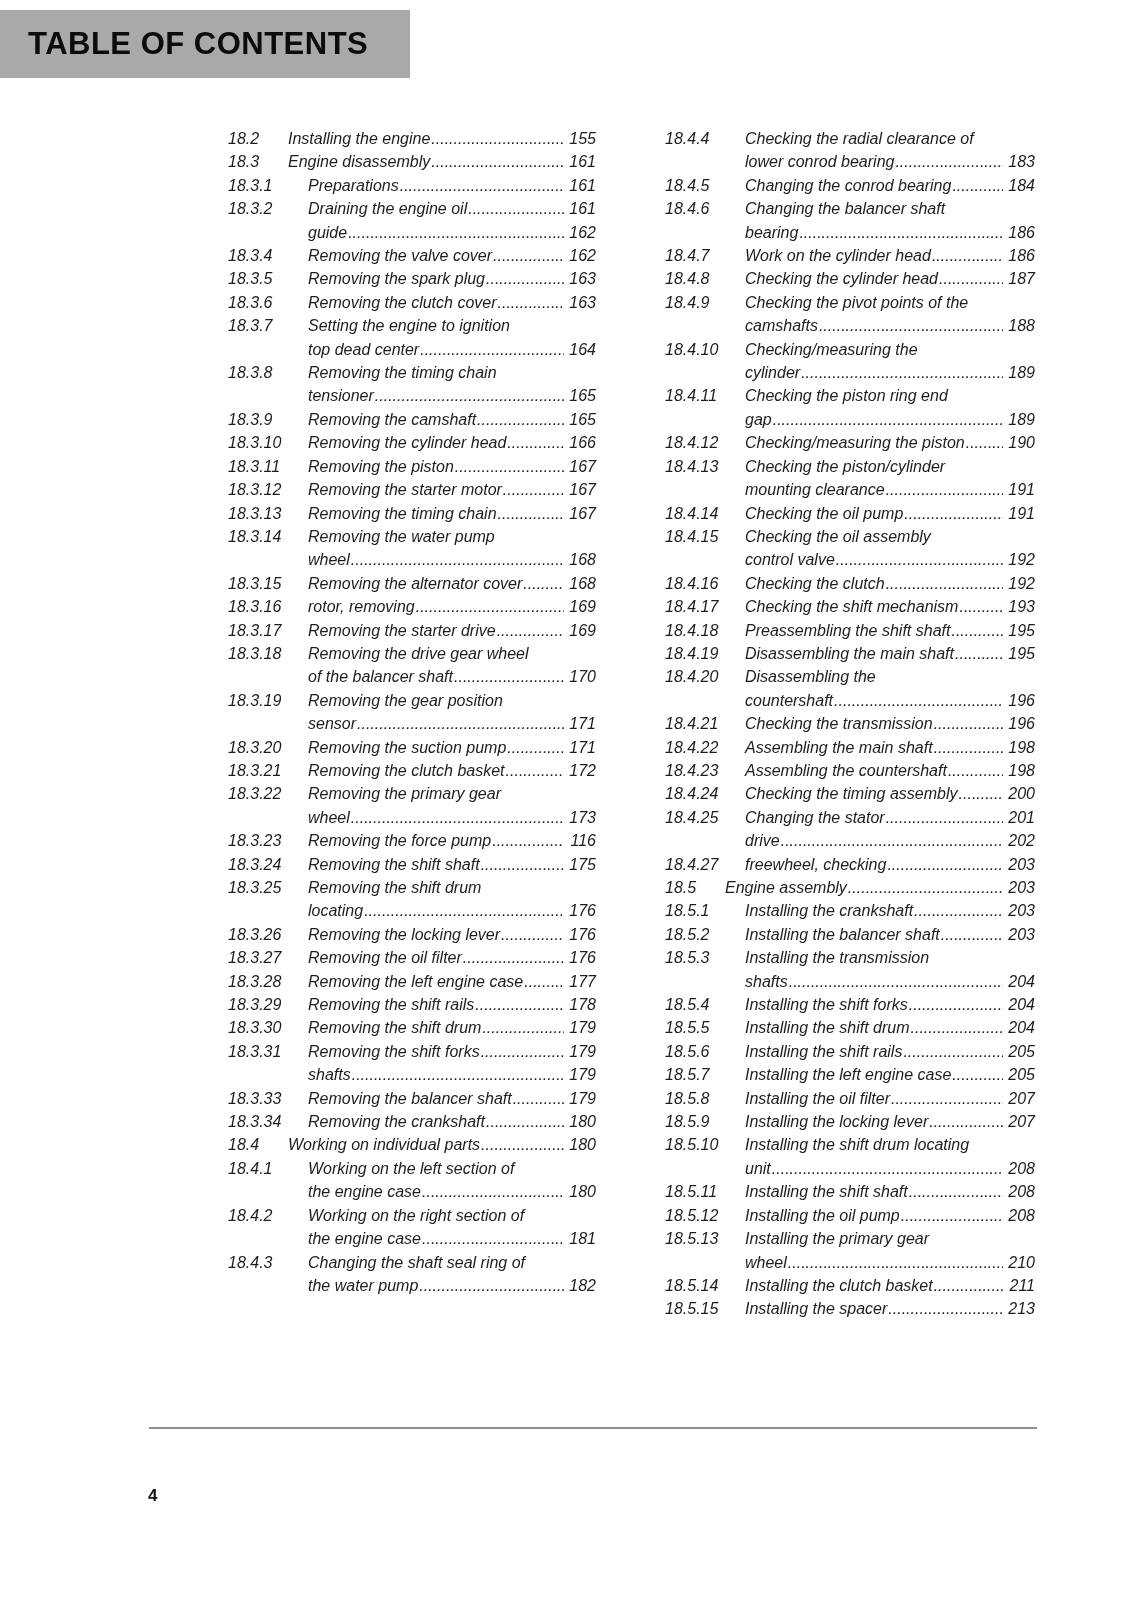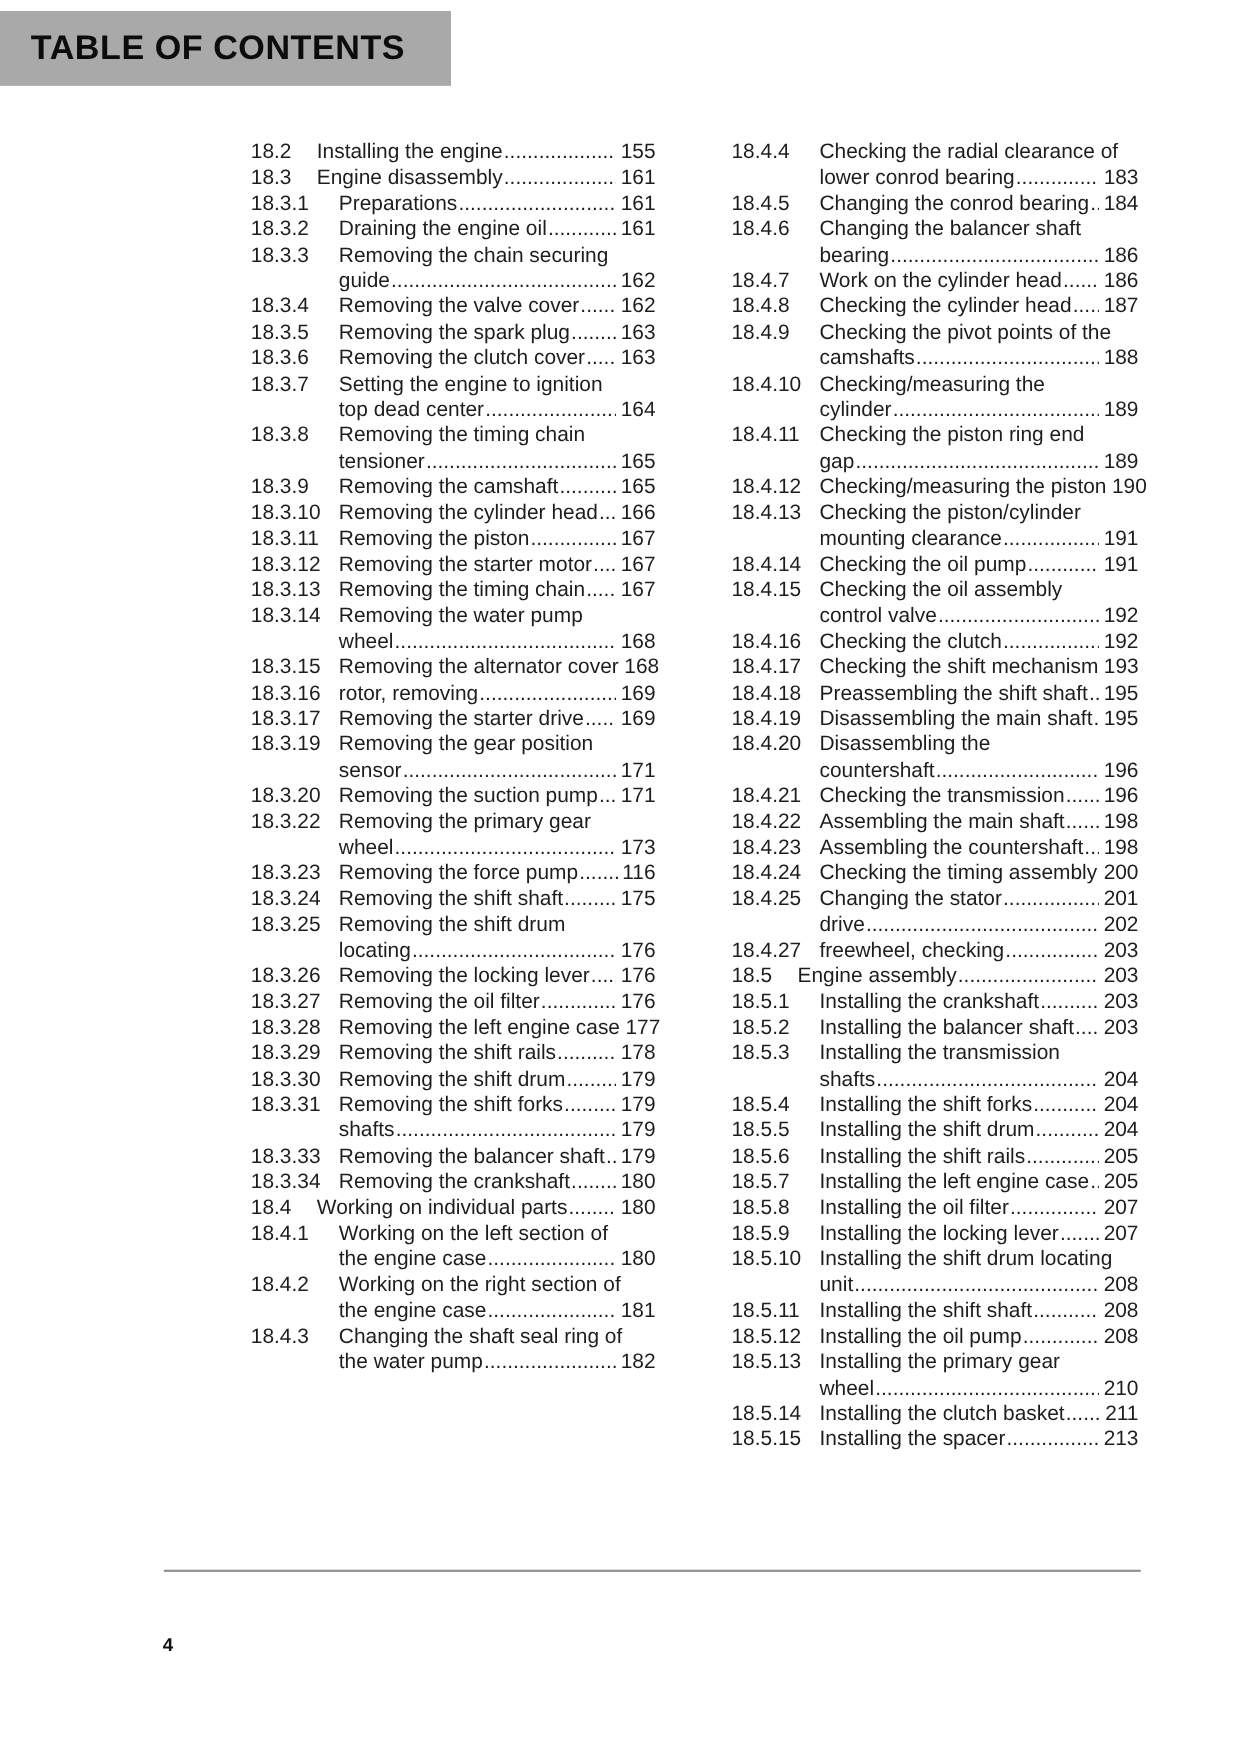--- a/index.html
+++ b/index.html
@@ -9,21 +9,21 @@
   }
   .header-banner {
     position:absolute; left:0; top:10px; width:410px; height:68px;
     background:#a9a9a9; display:flex; align-items:center;
     padding-left:28px; box-sizing:border-box;
   }
   .header-banner .title {
     font-size:31px; font-weight:bold; color:#0c0c0c; letter-spacing:0.5px;
     white-space:nowrap;
   }
-  .col { position:absolute; top:127px; font-size:19px; line-height:23.4px; }
+  .col { position:absolute; top:127px; font-size:16px; line-height:23.4px;font-style:italic; }
   .col-left  { left:228px; width:368px; }
   .col-right { left:665px; width:370px; }
   .line { display:flex; align-items:baseline; }
   .num  { flex:0 0 60px; white-space:nowrap; }
   .lvl2 .num { flex-basis:80px; }
   .txt  { flex:0 0 auto; white-space:nowrap; }
   .leader {
     flex:1 1 auto; overflow:hidden; white-space:nowrap;
     margin:0 4px 0 1px; color:#1d1d1d;
   }
@@ -76,24 +76,20 @@
       <div class="entry lvl2">
         <div class="line">
           <span class="num">18.3.2</span>
           <span class="txt">Draining the engine oil</span>
           <span class="leader"></span>
           <span class="pg">161</span>
         </div>
       </div>
       <div class="entry lvl2">
         <div class="line">
-          <span class="num">18.3.3</span>
-          <span class="txt">Removing the chain securing</span>
-        </div>
-        <div class="line">
           <span class="num"></span>
           <span class="txt">guide</span>
           <span class="leader"></span>
           <span class="pg">162</span>
         </div>
       </div>
       <div class="entry lvl2">
         <div class="line">
           <span class="num">18.3.4</span>
           <span class="txt">Removing the valve cover</span>
@@ -212,36 +208,56 @@
       <div class="entry lvl2">
         <div class="line">
           <span class="num">18.3.17</span>
           <span class="txt">Removing the starter drive</span>
           <span class="leader"></span>
           <span class="pg">169</span>
         </div>
       </div>
       <div class="entry lvl2">
         <div class="line">
+          <span class="num">18.3.18</span>
+          <span class="txt">Removing the drive gear wheel</span>
+        </div>
+        <div class="line">
+          <span class="num"></span>
+          <span class="txt">of the balancer shaft</span>
+          <span class="leader"></span>
+          <span class="pg">170</span>
+        </div>
+      </div>
+      <div class="entry lvl2">
+        <div class="line">
           <span class="num">18.3.19</span>
           <span class="txt">Removing the gear position</span>
         </div>
         <div class="line">
           <span class="num"></span>
           <span class="txt">sensor</span>
           <span class="leader"></span>
           <span class="pg">171</span>
         </div>
       </div>
       <div class="entry lvl2">
         <div class="line">
           <span class="num">18.3.20</span>
           <span class="txt">Removing the suction pump</span>
           <span class="leader"></span>
           <span class="pg">171</span>
+        </div>
+      </div>
+      <div class="entry lvl2">
+        <div class="line">
+          <span class="num">18.3.21</span>
+          <span class="txt">Removing the clutch basket</span>
+          <span class="leader"></span>
+          <span class="pg">172</span>
         </div>
       </div>
       <div class="entry lvl2">
         <div class="line">
           <span class="num">18.3.22</span>
           <span class="txt">Removing the primary gear</span>
         </div>
         <div class="line">
           <span class="num"></span>
           <span class="txt">wheel</span>

